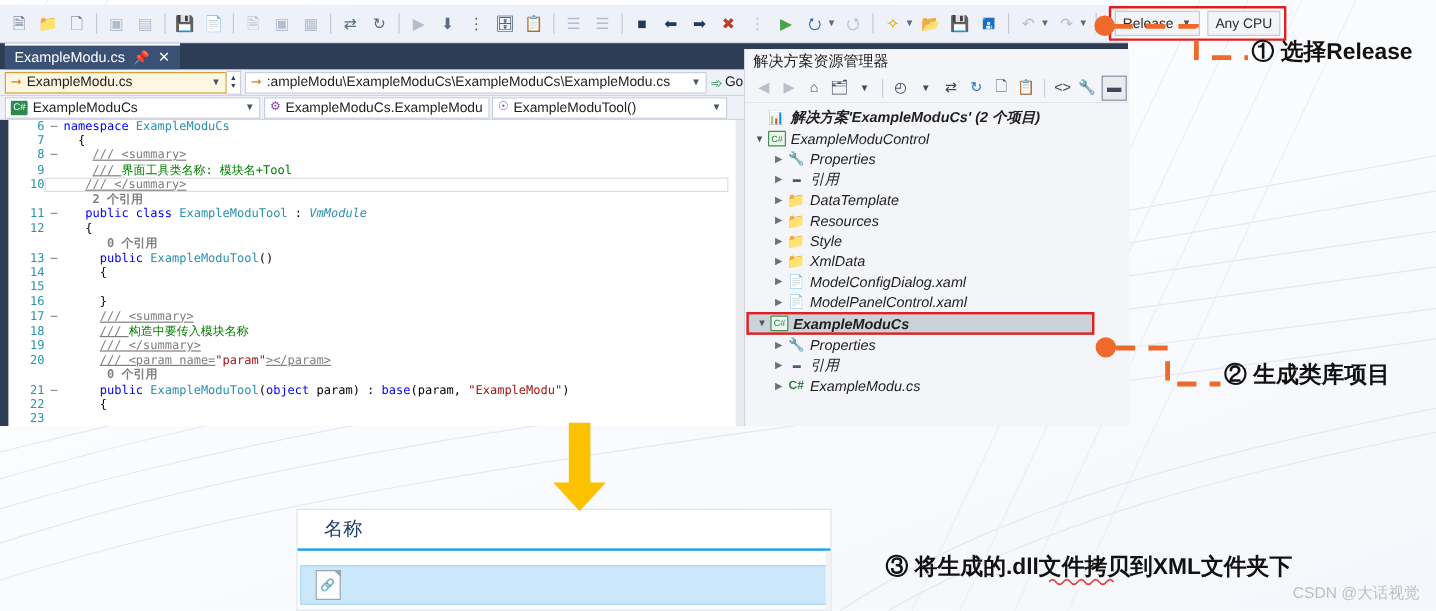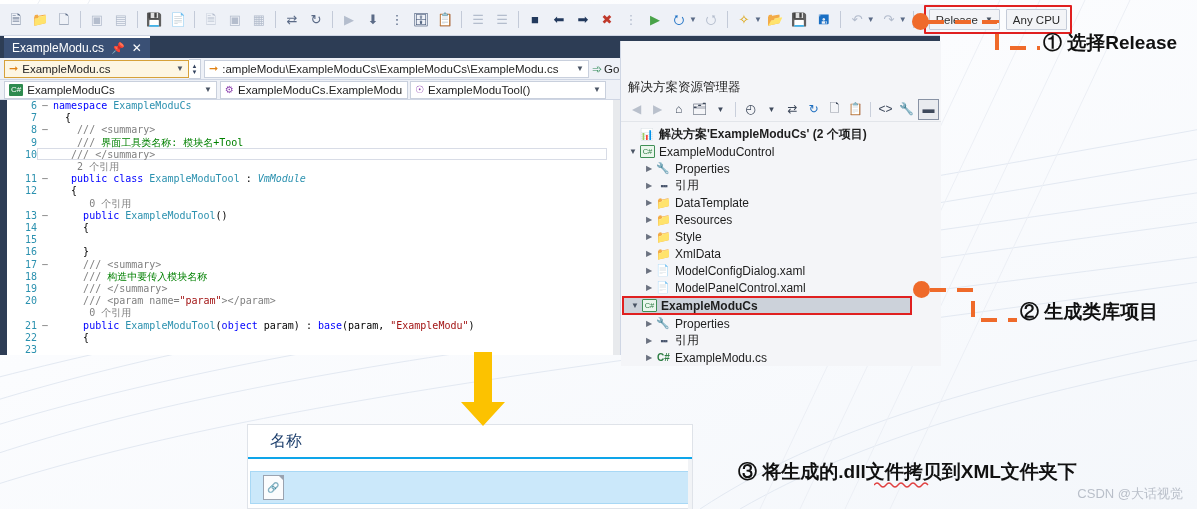--- a/index.html
+++ b/index.html
@@ -74,45 +74,45 @@
     position:absolute;left:7px;top:0;margin:0;width:606px;height:255px;
     font-family:"DejaVu Sans Mono","Liberation Mono",monospace;
     font-size:10px;line-height:12.2px;color:#000000;white-space:pre;
   }
   .ln{display:inline-block;width:30px;text-align:right;color:#2b91af;}
   .ln.blank{color:transparent;}
   .gut{display:inline-block;width:16px;text-align:center;color:#6d6d6d;font-size:9px;}
   .kw{color:#0000ff;}
   .ty{color:#2b91af;}
   .cmt{color:#008000;}
-  .xdoc{color:#808080;}
+  .xdoc{color:#808080;text-decoration:underline;}
   .str{color:#a31515;}
   .itl{color:#2b91af;font-style:italic;}
-  .ref{color:#808080;}
+  .ref{color:#808080;font-weight:bold;}
   .hl-line{position:absolute;left:37px;top:48px;width:570px;height:12px;border:1px solid #d8dce6;box-sizing:border-box;}
   
   #sol-exp{position:absolute;left:620px;top:41px;width:320px;height:314px;z-index:3;background:#f4f5f8;
     border-left:1px solid #cfd6e4;}
   #sol-title{height:20px;display:flex;align-items:center;padding-left:7px;font-size:12.5px;color:#1e1e1e;
-    background:#f4f5f8;margin-top:36px;}
+    background:#f4f5f8;}
   #sol-toolbar{height:24px;display:flex;align-items:center;gap:2px;padding-left:6px;background:#f4f5f8;
     border-bottom:1px solid #e2e5ea;}
   .se-ico{width:19px;height:19px;display:flex;align-items:center;justify-content:center;font-size:12px;color:#3f4a5c;}
   .se-ico.dim{color:#b9c0cc;}
   .se-ico.blue{color:#1f6fc0;}
   .se-ico.box{border:1px solid #8892a4;background:#e9ebef;}
   .se-sep{width:1px;height:15px;background:#c9cfdb;margin:0 3px;}
   #sol-search{height:20px;display:flex;align-items:center;padding-left:7px;font-size:11.5px;color:#6b7280;
     background:#ffffff;border-top:1px solid #e2e5ea;border-bottom:1px solid #e2e5ea;}
   #sol-tree{padding-top:4px;font-size:12px;color:#1e1e1e;background:#f4f5f8;height:244px;box-sizing:border-box;}
   .tr{display:flex;align-items:center;height:17px;white-space:nowrap;}
   .tw{display:inline-block;width:12px;text-align:center;color:#6b7280;font-size:8px;flex:0 0 auto;}
   .tw.open{color:#4a5464;}
   .ticon{display:inline-flex;width:17px;justify-content:center;align-items:center;flex:0 0 auto;font-size:11px;}
-  .tlabel{padding-left:3px;}
+  .tlabel{padding-left:3px;font-style:italic;}
   .bold{font-weight:bold;}
   .folder{color:#e8b34c;font-size:12px;}
   .proj-badge{display:inline-block;border:1px solid #3f8f56;color:#2e7d44;background:#eaf6ec;
     font-size:7.5px;line-height:9px;padding:1px 2px;border-radius:1px;}
   .wrench{color:#3f4a5c;}
   .ref-ico{color:#46536b;font-size:9px;letter-spacing:-1px;}
   .xaml-ico{color:#3f7fc1;font-size:11px;}
   .cs-ico{color:#2e7d44;font-size:10px;font-weight:bold;}
   .sel-row{background:#ccd2da;border:2px solid #e02020;box-sizing:border-box;height:19px;margin-left:1px;width:290px;}
   

